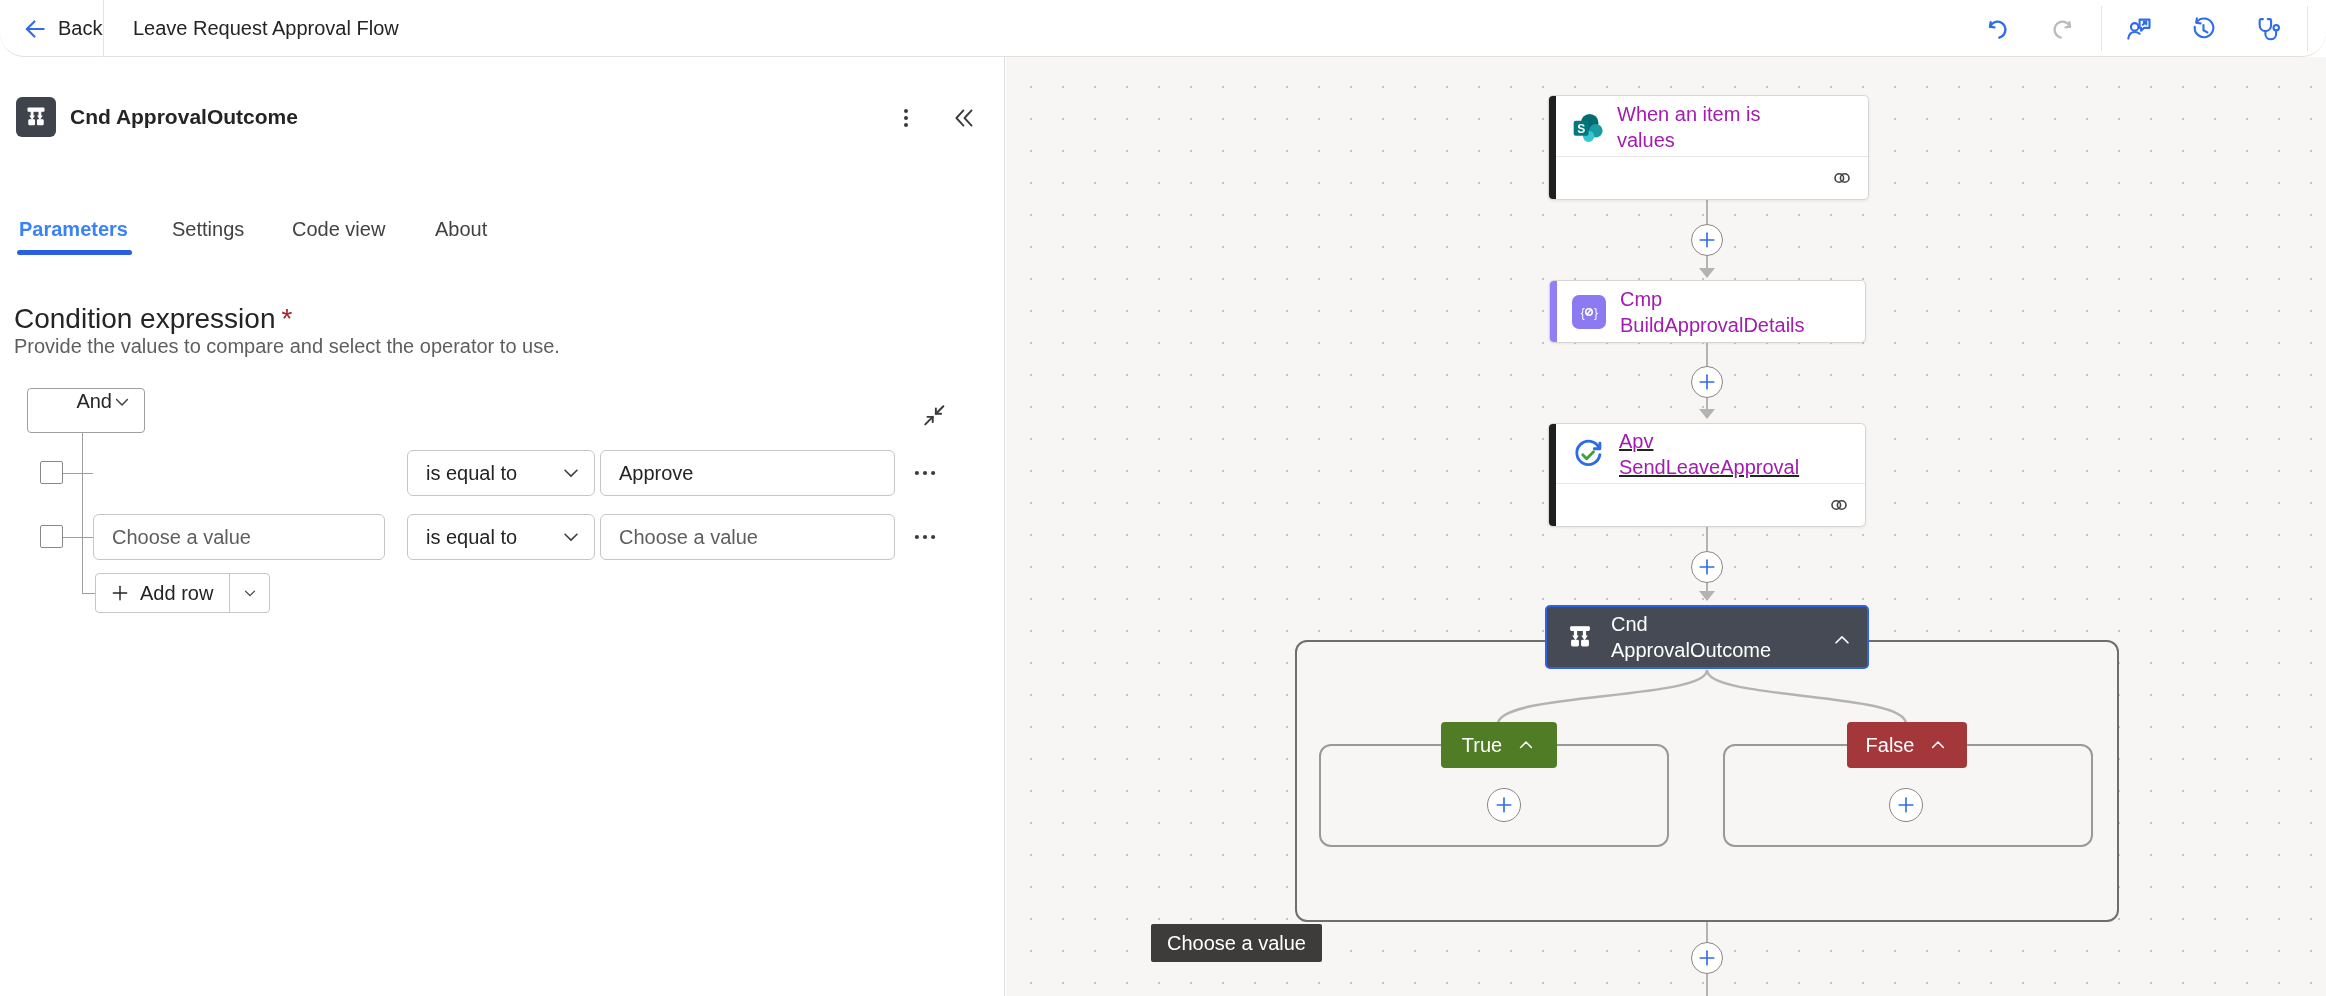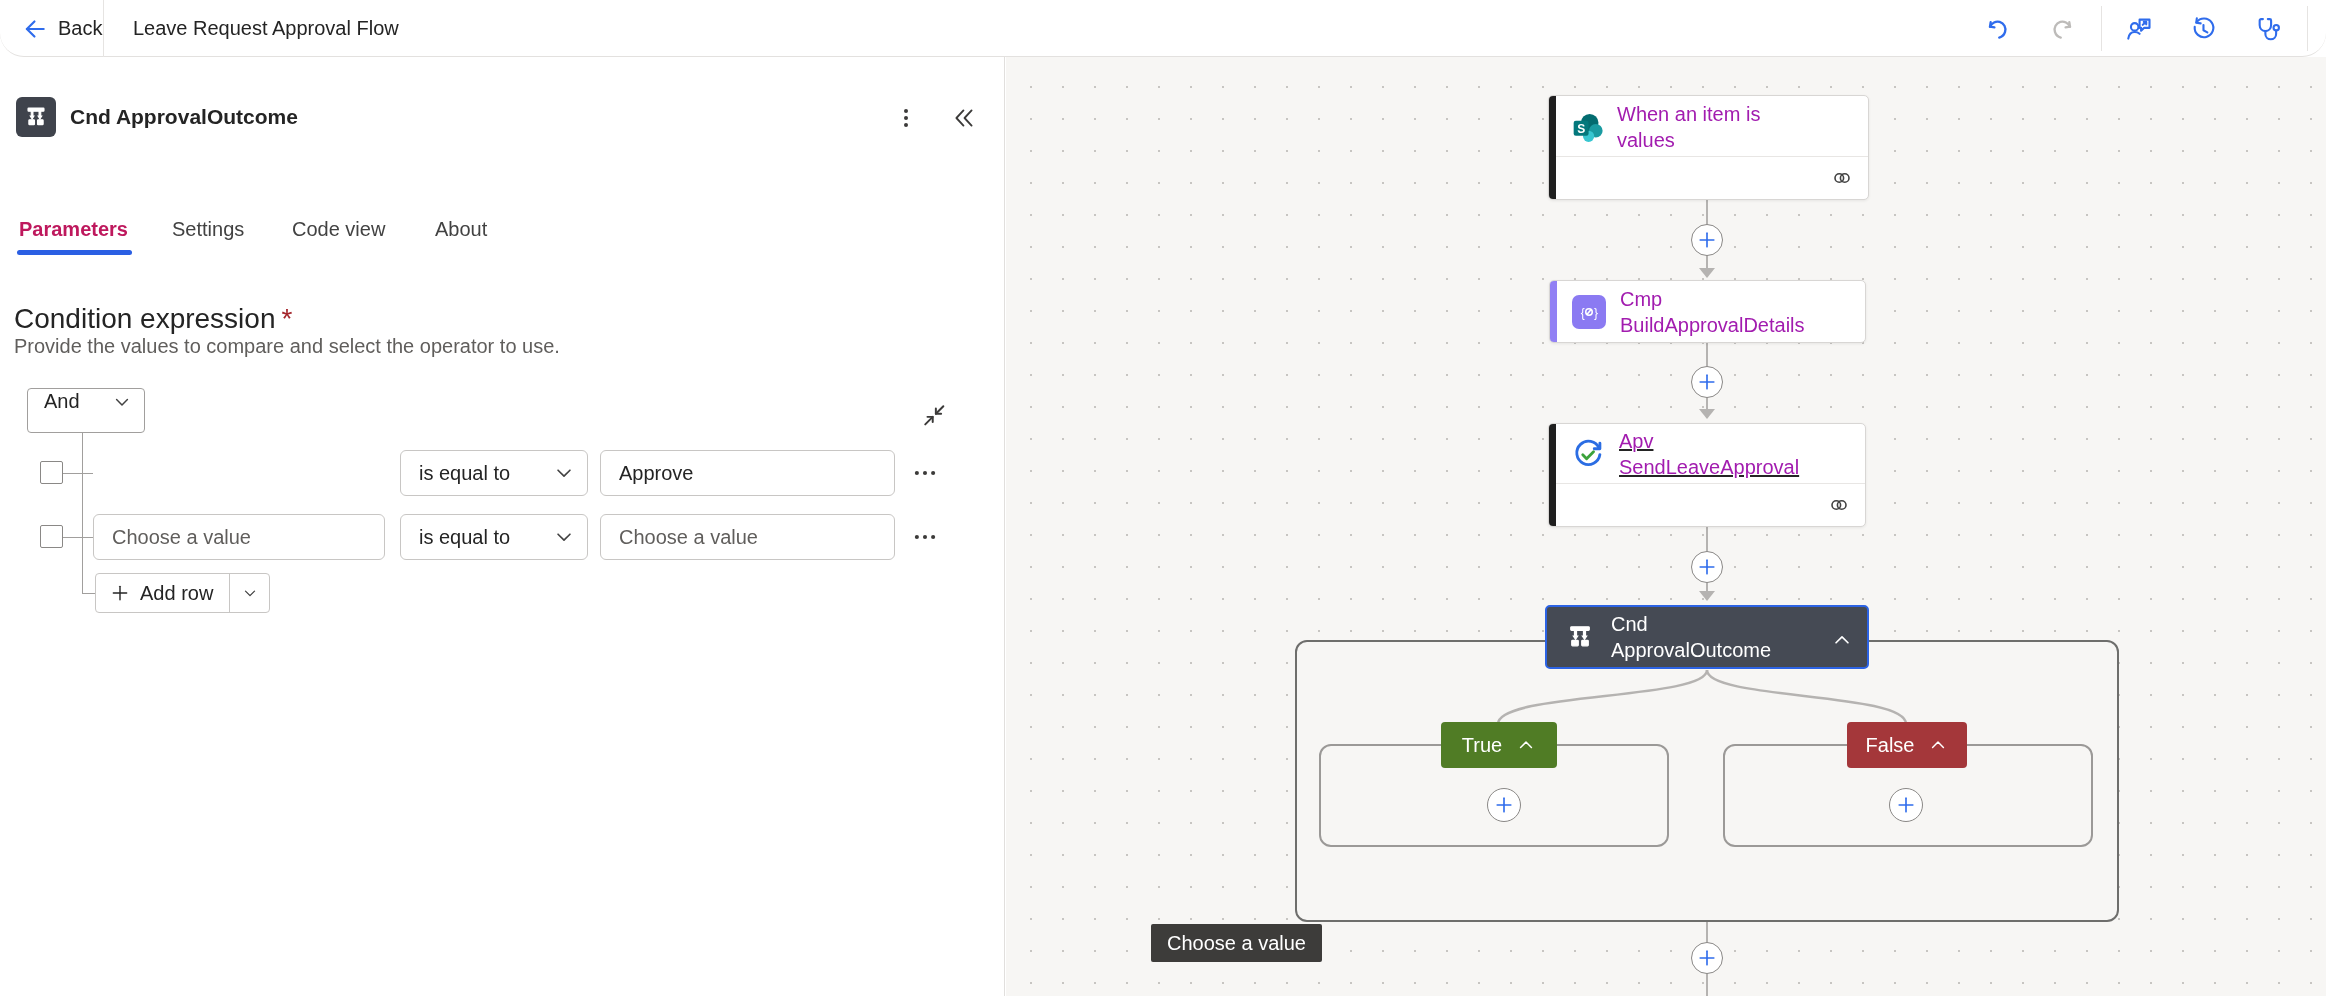--- a/index.html
+++ b/index.html
@@ -17,36 +17,36 @@
 
   
   .panel { position:absolute; left:0; top:57px; width:1005px; height:939px; background:#fff; border-right:1px solid #e1dfdd; z-index:40; }
   .panel-header-icon { position:absolute; left:16px; top:40px; width:40px; height:40px; background:#3f434c; border-radius:6px; display:flex; align-items:center; justify-content:center; }
   .panel-title { position:absolute; left:70px; top:40px; height:40px; display:flex; align-items:center; font-size:21px; font-weight:600; color:#242424; }
   .panel-menu-btn { position:absolute; left:890px; top:45px; width:32px; height:32px; display:flex; align-items:center; justify-content:center; cursor:pointer; }
   .panel-collapse-btn { position:absolute; left:946px; top:45px; width:36px; height:32px; display:flex; align-items:center; justify-content:center; cursor:pointer; }
 
   .tabs { position:absolute; left:0; top:150px; height:50px; width:100%; }
   .tab { position:absolute; top:0; height:44px; display:flex; align-items:center; font-size:20px; color:#424242; cursor:pointer; }
-  .tab.active { font-weight:700; color:#be185d; }
+  .tab.active { font-weight:700; color:#3b82f6; }
   .tab-underline { position:absolute; left:17px; top:193px; width:115px; height:5px; border-radius:3px; background:#2b5fe3; }
 
   .cond-label { position:absolute; left:14px; top:246px; font-size:28px; color:#242424; }
   .cond-label .req { color:#a4262c; margin-left:6px; }
   .cond-desc { position:absolute; left:14px; top:278px; font-size:20px; color:#605e5c; }
 
-  .and-btn { position:absolute; left:27px; top:331px; width:118px; height:45px; background:#fff; border:1px solid #a19f9d; border-radius:4px; display:flex; align-items:center; justify-content:space-between; padding:0 12px 18px 16px; font-size:20px; cursor:pointer; }
+  .and-btn { position:absolute; left:27px; top:331px; width:118px; height:45px; background:#fff; border:1px solid #a19f9d; border-radius:4px; display:flex; align-items:center; justify-content:flex-end; padding:0 12px 18px 16px; font-size:20px; cursor:pointer; }
   .contract-btn { position:absolute; left:916px; top:340px; width:36px; height:36px; display:flex; align-items:center; justify-content:center; cursor:pointer; }
 
   .trunk { position:absolute; left:82px; top:376px; width:1px; height:160px; background:#a19f9d; }
   .stub  { position:absolute; height:1px; background:#a19f9d; }
   .row-checkbox { position:absolute; left:40px; width:23px; height:23px; background:#fff; border:1px solid #8a8886; border-radius:2px; cursor:pointer; }
 
   .field { position:absolute; height:46px; background:#fff; border:1px solid #c8c6c4; border-radius:6px; display:flex; align-items:center; font-size:20px; cursor:text; }
-  .field.dropdown { cursor:pointer; justify-content:space-between; padding:0 12px 0 18px; border-radius:6px; }
+  .field.dropdown { cursor:pointer; justify-content:space-between; padding:0 12px 0 18px; border-radius:6px;margin-left:7px; }
   .placeholder { color:#605e5c; }
   .field-text { padding-left:18px; }
   .chip { display:flex; align-items:center; gap:8px; margin-left:18px; background:#edebe9; border-radius:3px; height:32px; padding:0 10px 0 8px; }
   .chip-label { font-size:19px; color:#242424; }
   .more-btn { position:absolute; width:34px; height:34px; display:flex; align-items:center; justify-content:center; cursor:pointer; }
 
   .add-row-btn { position:absolute; left:95px; top:516px; height:40px; display:flex; border:1px solid #c8c6c4; border-radius:4px; background:#fff; overflow:hidden; }
   .add-row-main { display:flex; align-items:center; gap:10px; padding:0 16px 0 14px; font-size:20px; cursor:pointer; }
   .add-row-chev { width:40px; display:flex; align-items:center; justify-content:center; border-left:1px solid #c8c6c4; cursor:pointer; }
 

